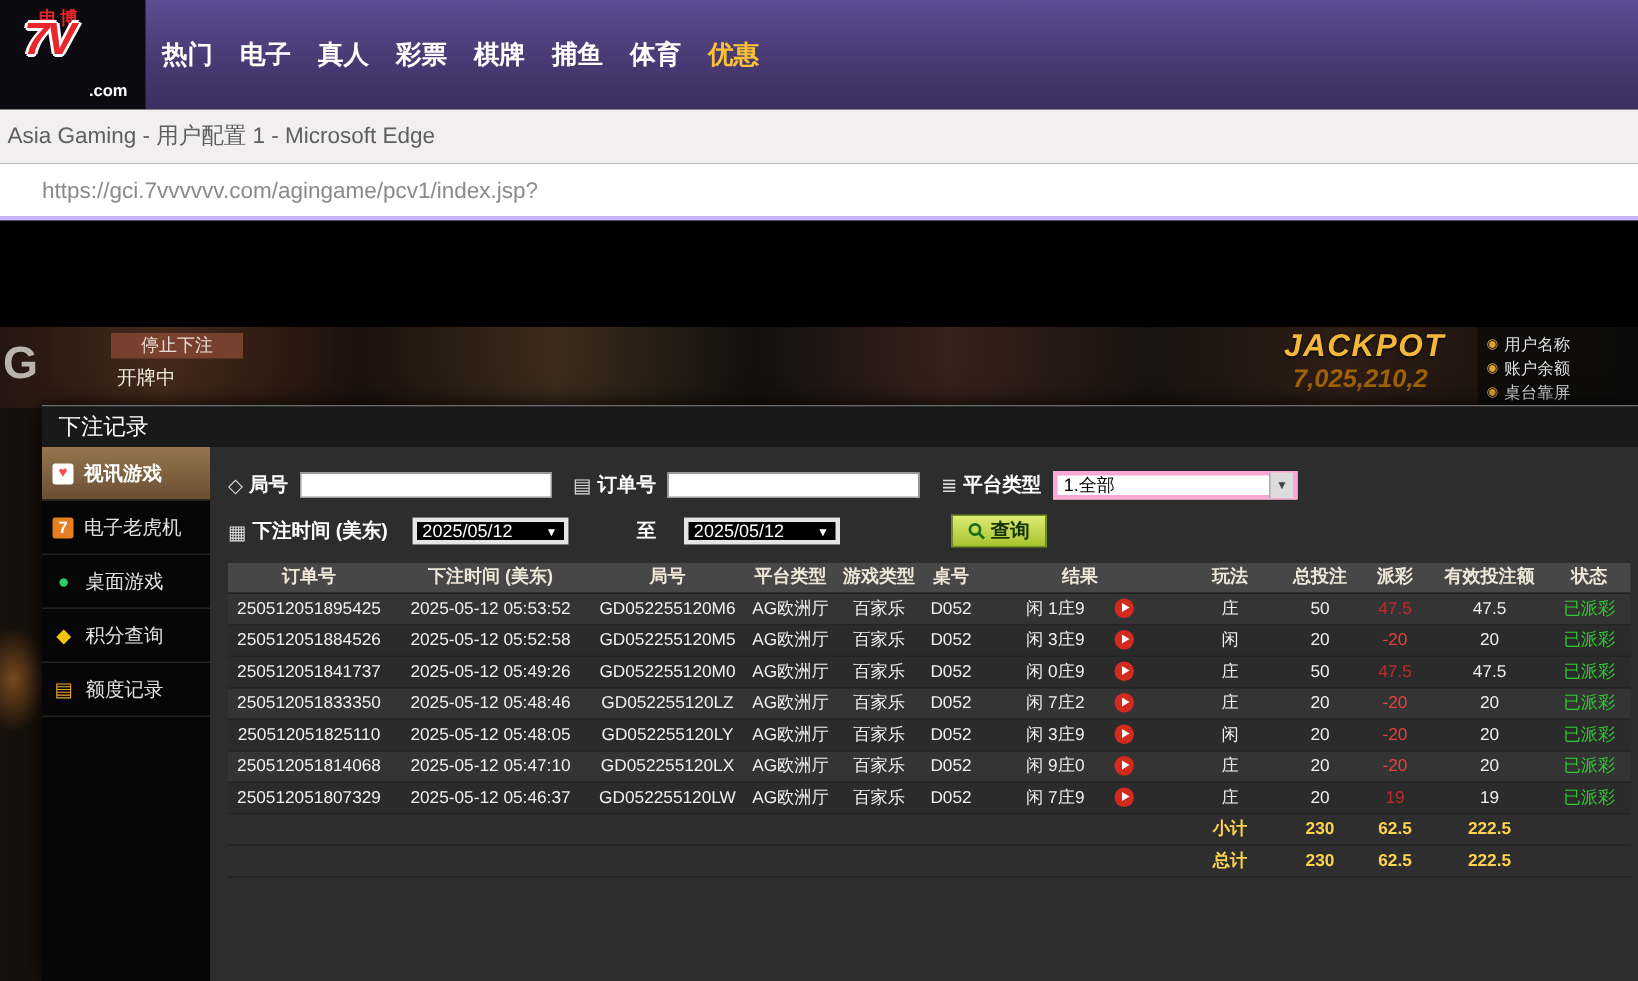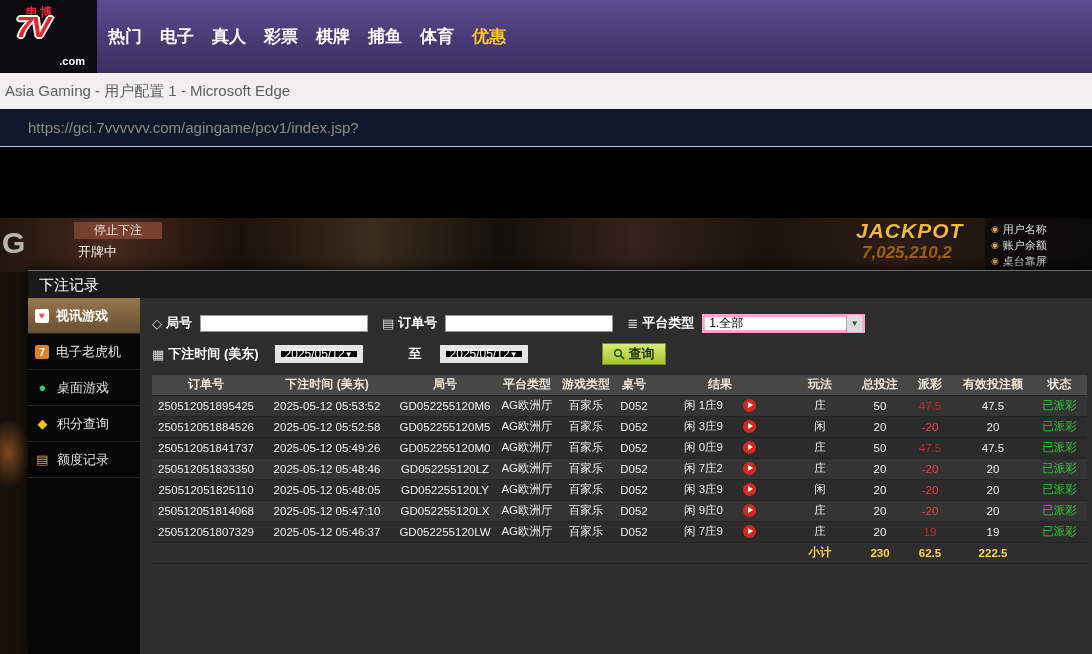--- a/index.html
+++ b/index.html
@@ -12,21 +12,21 @@
   .logo{position:absolute;left:0;top:0;width:97px;height:73px;background:#0a0a10;cursor:pointer;}
   .logo-badge{position:absolute;left:26px;top:4px;color:#e8262c;font-size:12px;font-weight:bold;letter-spacing:2px;}
   .logo-main{position:absolute;left:16px;top:10px;font-size:30px;font-weight:bold;font-style:italic;color:#e8262c;letter-spacing:-2px;
     text-shadow:-1px -1px 0 #fff,1px -1px 0 #fff,-1px 1px 0 #fff,1px 1px 0 #fff,-2px 0 0 #fff,2px 0 0 #fff,0 2px 0 #fff,0 -2px 0 #fff;}
   .logo-suffix{position:absolute;right:12px;bottom:6px;color:#fff;font-size:11px;font-weight:bold;}
   .nav-items{position:absolute;left:108px;top:0;height:73px;display:flex;align-items:center;gap:18px;}
   .nav-item{color:#fff;font-size:17px;font-weight:bold;cursor:pointer;white-space:nowrap;}
 
   
   .edge-bar{position:absolute;top:73px;left:0;width:100%;height:36px;background:#f1efef;color:#5f5f5f;font-size:15px;line-height:36px;padding-left:5px;}
-  .url-bar{position:absolute;top:109px;left:0;width:100%;height:38px;background:#0f172a;color:#8a8a8a;font-size:15px;line-height:37px;padding-left:28px;border-bottom:1px solid #c4b5fd;cursor:text;}
+  .url-bar{position:absolute;top:109px;left:0;width:100%;height:38px;background:#ffffff;color:#8a8a8a;font-size:15px;line-height:37px;padding-left:28px;border-bottom:3px solid #c4b5fd;cursor:text;}
   .black-strip{position:absolute;top:147px;left:0;width:100%;height:71px;background:#000;}
 
   
   .game-area{position:absolute;top:218px;left:0;width:100%;height:436px;background:#18110b;}
   .photo-strip{position:absolute;top:0;left:0;width:100%;height:54px;opacity:.95;
     background:linear-gradient(90deg,#241610 0%,#472a1c 10%,#1c110c 22%,#3d2d1e 34%,#14100c 46%,#38221c 58%,#1a130e 70%,#2e1e16 82%,#100c08 100%);}
   .ag-g{position:absolute;left:2px;top:8px;font-size:30px;font-weight:bold;color:#b9b4ae;}
   .stop-bet{position:absolute;left:74px;top:4px;width:88px;height:17px;background:rgba(140,75,55,.75);color:#e8e0d8;font-size:12px;text-align:center;line-height:17px;}
   .dealing{position:absolute;left:78px;top:25px;color:#f2ece4;font-size:13px;}
   .jackpot-label{position:absolute;left:856px;top:1px;color:#f3b83a;font-size:21px;font-weight:bold;font-style:italic;letter-spacing:1px;text-shadow:0 1px 2px #000;}
@@ -52,21 +52,21 @@
 
   .content{position:absolute;left:112px;top:27px;right:0;bottom:0;background:#2d2d2d;overflow:hidden;}
   .filter-row{display:flex;align-items:center;}
   .row1{margin:14px 0 0 12px;height:22px;}
   .row2{margin:9px 0 0 12px;height:22px;}
   .f-icon{color:#ddd;font-size:13px;margin-right:4px;}
   .f-label{color:#fff;font-size:13px;font-weight:bold;margin-right:8px;white-space:nowrap;}
   .f-input{width:168px;height:17px;border:1px solid #9a9a9a;background:#fff;margin-right:14px;padding:0 3px;font-size:12px;}
   .f-select{width:163px;height:19px;background:#fff;border:3px solid #f9a8d4;display:flex;align-items:center;justify-content:space-between;font-size:12px;color:#000;padding-left:4px;cursor:pointer;}
   .sel-arrow{width:16px;height:17px;background:#dcdcdc;border-left:1px solid #aaa;color:#444;font-size:8px;display:flex;align-items:center;justify-content:center;}
-  .date-select{width:88px;height:18px;background:#000;border:6px solid #e5e5e5;color:#fff;font-size:12px;display:flex;align-items:center;justify-content:flex-start;padding:0 4px;cursor:pointer;}
+  .date-select{width:104px;height:18px;background:#000;border:3px solid #e5e5e5;color:#fff;font-size:12px;display:flex;align-items:center;justify-content:space-between;padding:0 4px;cursor:pointer;}
   .date-select.d1{margin-left:8px;}
   .date-select.d2{margin-left:18px;}
   .d-arrow{font-size:8px;color:#fff;}
   .to-label{color:#fff;font-weight:bold;font-size:13px;margin-left:46px;}
   .search-btn{display:flex;align-items:center;gap:4px;justify-content:center;width:64px;height:22px;margin-left:74px;
     border:1px solid #6f8f1f;background:linear-gradient(180deg,#dcea73 0%,#a9c32e 100%);
     color:#173300;font-size:13px;font-weight:bold;cursor:pointer;font-family:inherit;padding:0;}
 
   .bet-table{margin:10px 0 0 12px;width:935px;border-collapse:collapse;table-layout:fixed;color:#f0f0f0;}
   .bet-table th{background:#474747;color:#eee6d6;font-weight:bold;font-size:12px;height:20px;border-bottom:1px solid #222;white-space:nowrap;overflow:hidden;}
@@ -328,18 +328,26 @@
               <td style="color: rgb(46, 204, 46);">已派彩</td>
             </tr>
             <tr class="totals">
               <td colspan="7"></td>
               <td style="color: rgb(255, 211, 77); font-weight: bold;">小计</td>
               <td style="color: rgb(255, 211, 77); font-weight: bold;">230</td>
               <td style="color: rgb(255, 211, 77); font-weight: bold;">62.5</td>
               <td style="color: rgb(255, 211, 77); font-weight: bold;">222.5</td>
               <td></td>
             </tr>
+            <tr class="totals">
+              <td colspan="7"></td>
+              <td style="color: rgb(255, 211, 77); font-weight: bold;">总计</td>
+              <td style="color: rgb(255, 211, 77); font-weight: bold;">230</td>
+              <td style="color: rgb(255, 211, 77); font-weight: bold;">62.5</td>
+              <td style="color: rgb(255, 211, 77); font-weight: bold;">222.5</td>
+              <td></td>
+            </tr>
           </tbody>
       </table>
     </div>
   </div>
 
 </div>
 
 </body></html>

